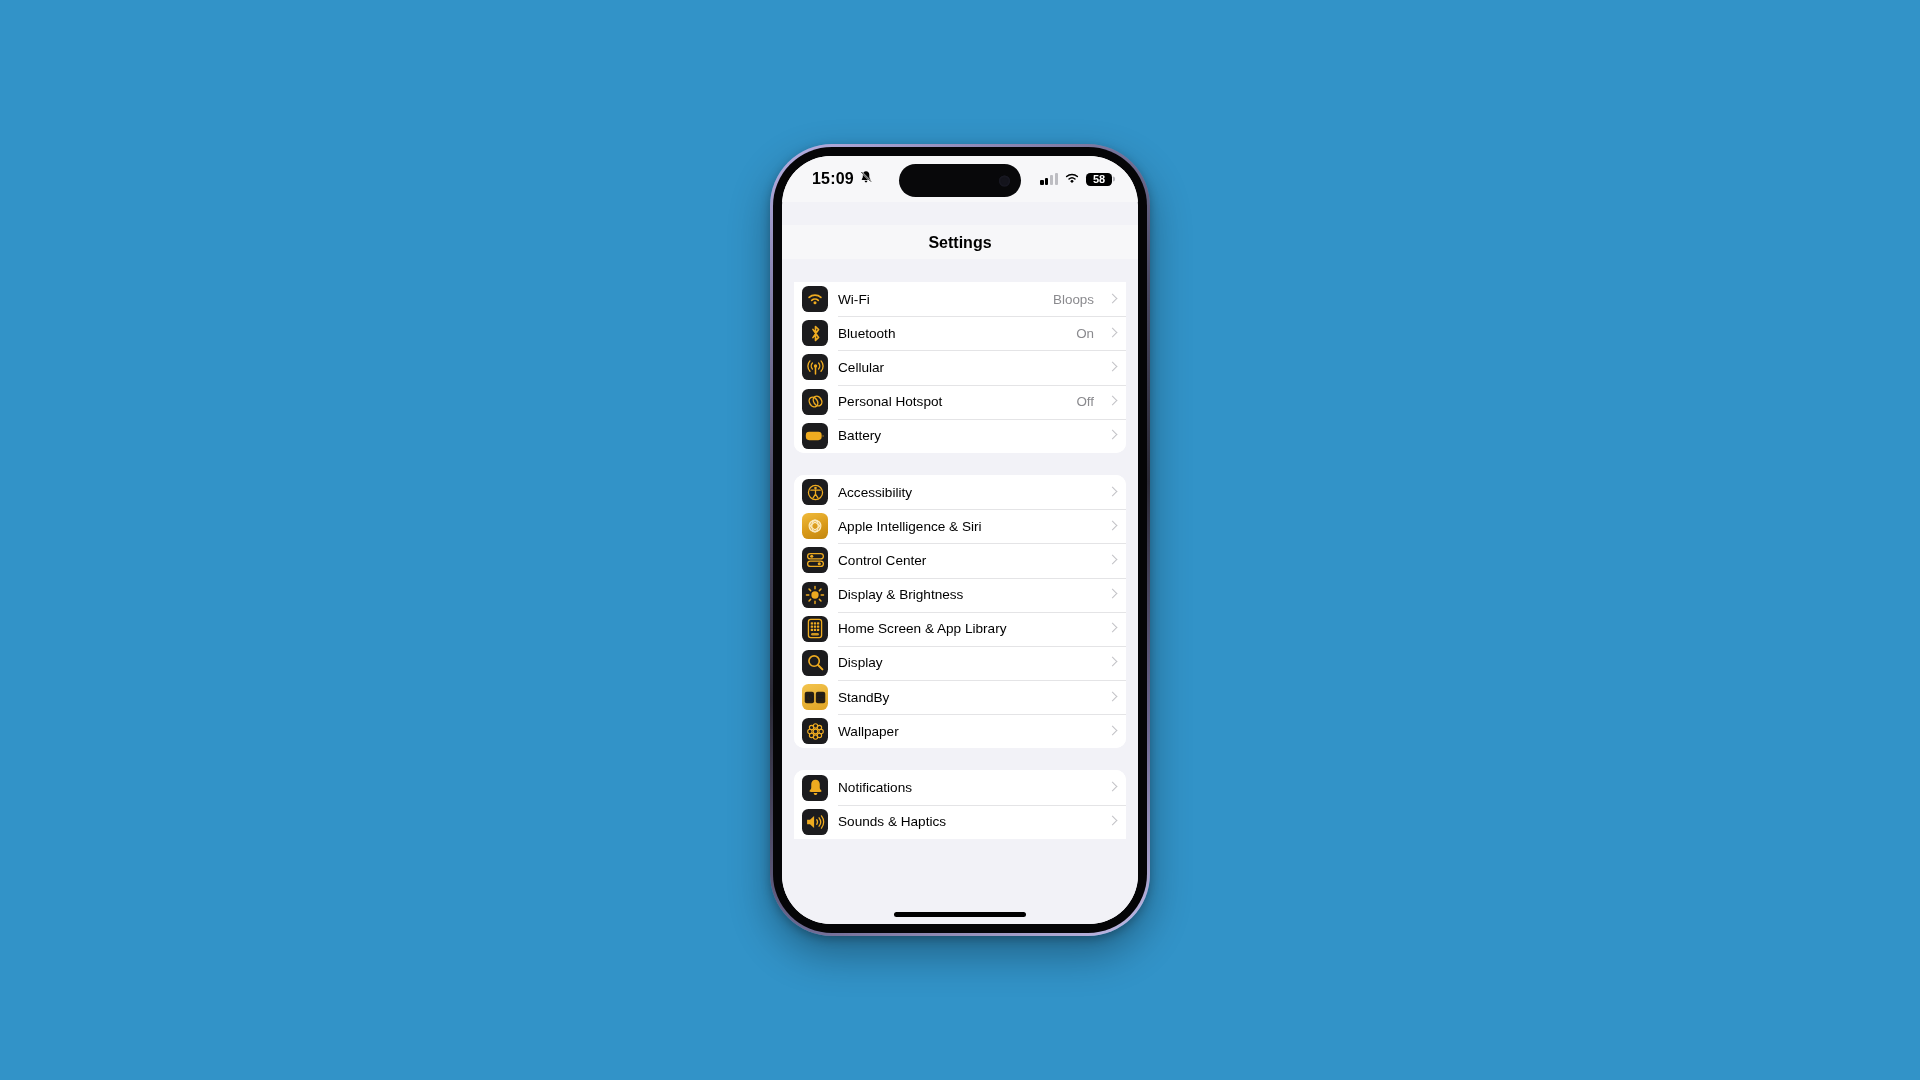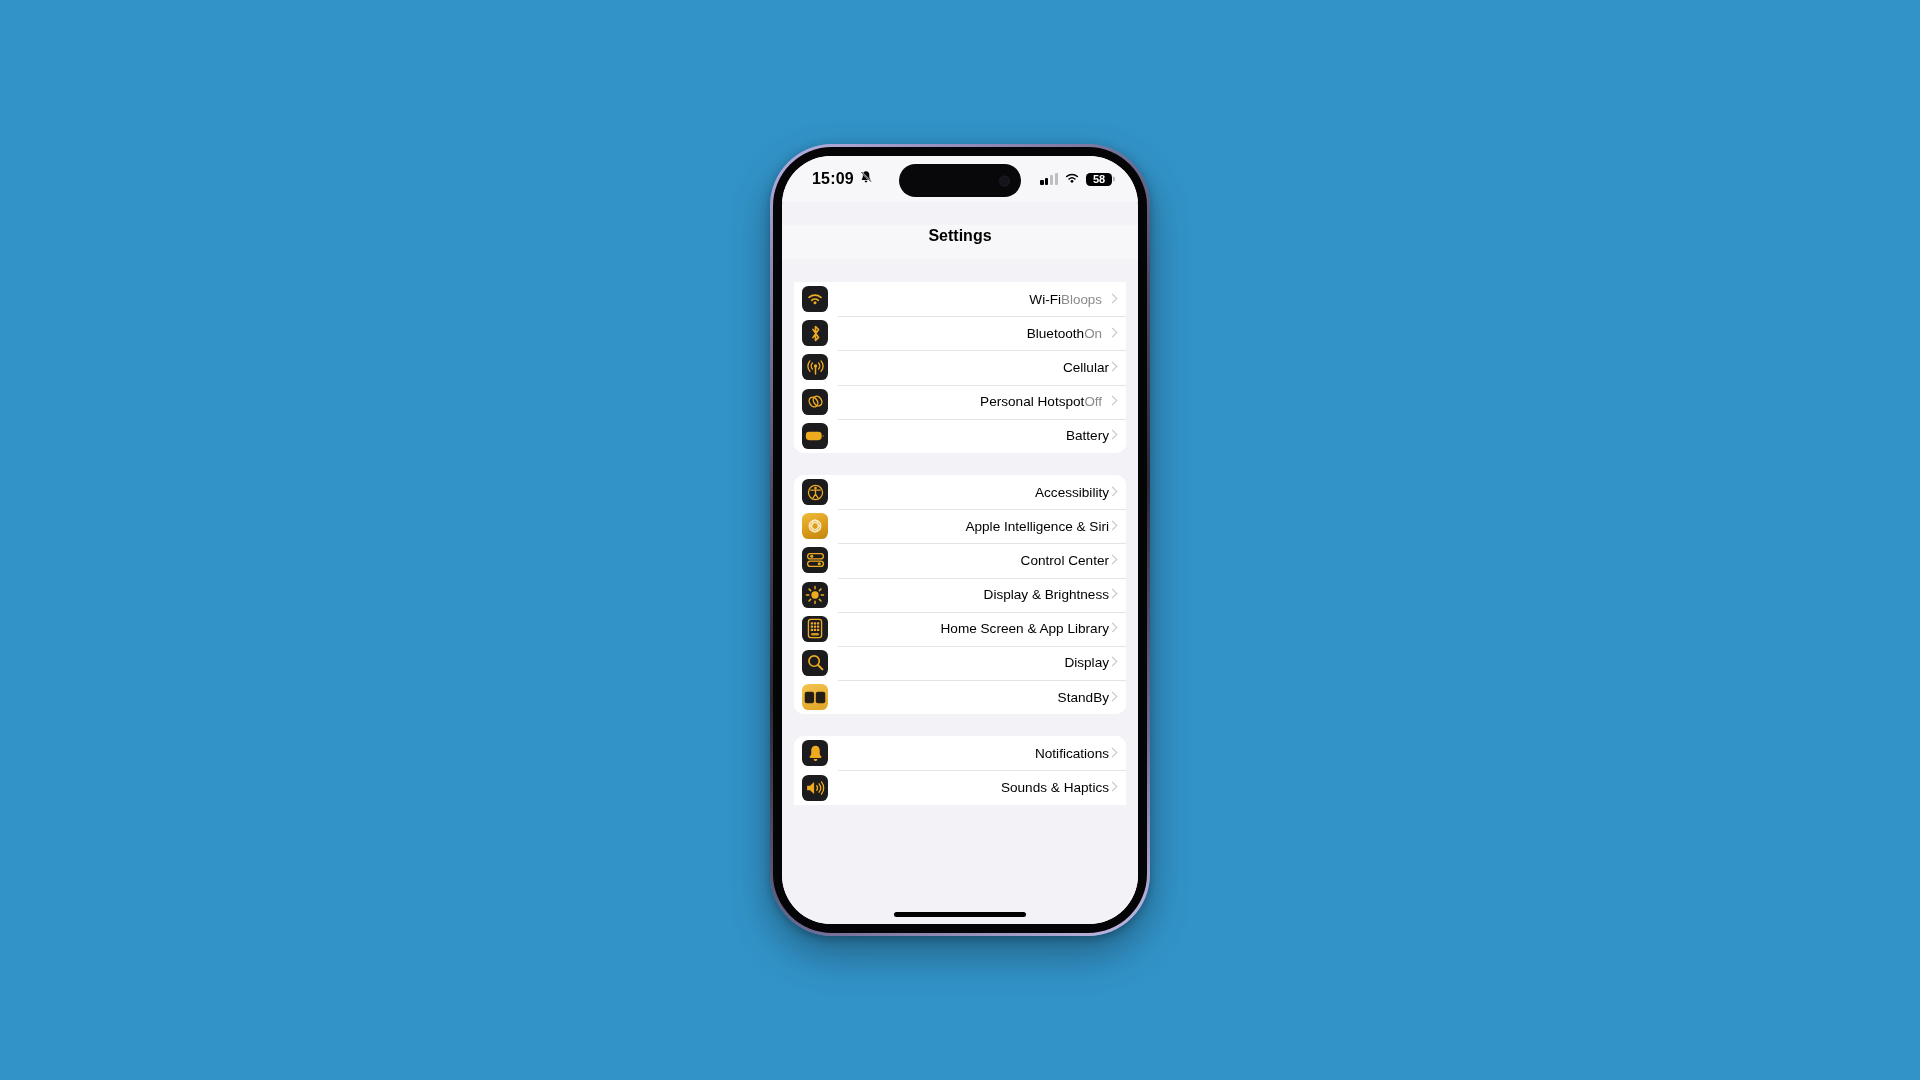--- a/index.html
+++ b/index.html
@@ -77,21 +77,21 @@
     transform:translateY(-50%);
     width:2px; height:5px; border-radius:0 2px 2px 0;
     background:#b4b4ba;
   }
   .batt-num{ font-size:11px; font-weight:bold; color:#fff; letter-spacing:-.2px; }
 
   
   .nav-bar{
     flex:0 0 34px;
     background:#f7f7f9;
-    display:flex; align-items:flex-start; justify-content:center;
+    display:flex; align-items:center; justify-content:center;
     padding-top:2px;
   }
   .nav-title{ font-size:16px; font-weight:bold; color:#000; }
 
   
   .list-area{
     flex:1 1 auto;
     background:#f2f2f7;
     overflow:hidden;
     padding:0 12px;
@@ -115,25 +115,24 @@
   }
   .row + .row::before{
     content:""; position:absolute; left:44px; right:0; top:0;
     height:1px; background:#e4e4e6;
   }
   .row-label{
     flex:1 1 auto;
     font-size:13.6px; color:#000;
     margin-left:10px;
     white-space:nowrap;
-    text-align:right;
   }
   .row-value{
     font-size:13.4px; color:#8a8a8e;
-    margin-right:7px;
+    margin-right:15px;
     white-space:nowrap;
   }
   .chevron{
     flex:0 0 auto;
     width:7px; height:12px;
     margin-right:10px;
     position:relative;
   }
   .chevron::before{
     content:""; position:absolute; left:0; top:1.5px;
@@ -380,20 +379,39 @@
       <g fill="#1c1c1e">
         <rect x="14.7" y="4" width="6.7" height="1.5" rx=".7"></rect>
         <rect x="14.7" y="7.2" width="6.7" height="1.5" rx=".7"></rect>
         <rect x="14.7" y="10.4" width="4.4" height="1.5" rx=".7"></rect>
       </g>
     </svg>
             </span>
             <span class="row-label">StandBy</span>
             <span class="chevron"></span>
           </div>
+          <div class="row">
+            <span class="icon">
+              <svg width="21" height="21" viewBox="0 0 24 24">
+      <g stroke="#eeab20" stroke-width="1.25" fill="none">
+        <circle cx="12" cy="12" r="2.7"></circle>
+        <circle cx="12" cy="5.6" r="2.5"></circle>
+                  <circle cx="12" cy="18.4" r="2.5"></circle>
+        <circle cx="5.6" cy="12" r="2.5"></circle>
+                  <circle cx="18.4" cy="12" r="2.5"></circle>
+        <circle cx="7.5" cy="7.5" r="2.5"></circle>
+                  <circle cx="16.5" cy="16.5" r="2.5"></circle>
+        <circle cx="16.5" cy="7.5" r="2.5"></circle>
+                  <circle cx="7.5" cy="16.5" r="2.5"></circle>
+      </g>
+    </svg>
+            </span>
+            <span class="row-label">Wallpaper</span>
+            <span class="chevron"></span>
+          </div>
         </div>
         <div class="group clipped">
           <div class="row">
             <span class="icon">
               <svg width="17" height="19" viewBox="0 0 20 22">
       <path d="M10 1.8c-3 0-5 2.2-5 5.2v3.6c0 1.5-.5 2.5-1.4 3.4-.4.4-.6.8-.6 1.2 0 .7.6 1 1.4 1h11.2c.8 0 1.4-.3 1.4-1 0-.4-.2-.8-.6-1.2-.9-.9-1.4-1.9-1.4-3.4V7c0-3-2-5.2-5-5.2z" fill="#eeab20"></path>
       <path d="M7.8 17.4c.2 1.5 1.1 2.5 2.2 2.5s2-1 2.2-2.5z" fill="#eeab20"></path>
     </svg>
             </span>
             <span class="row-label">Notifications</span>

